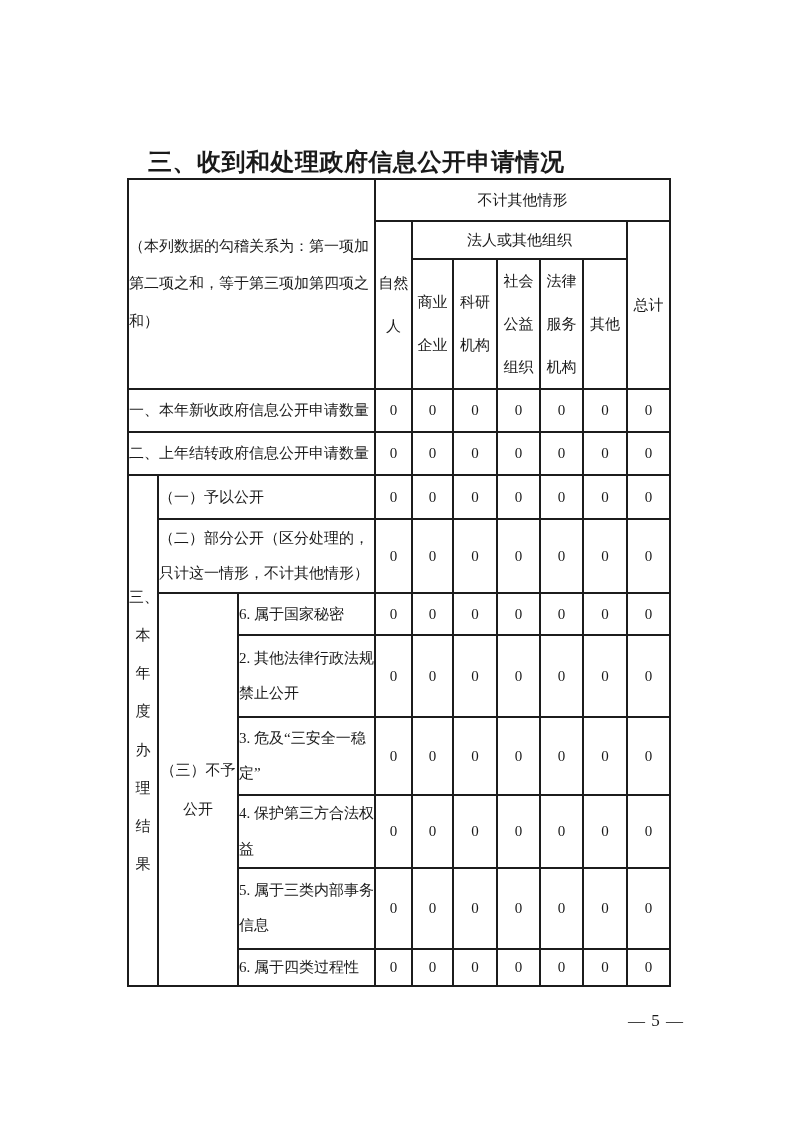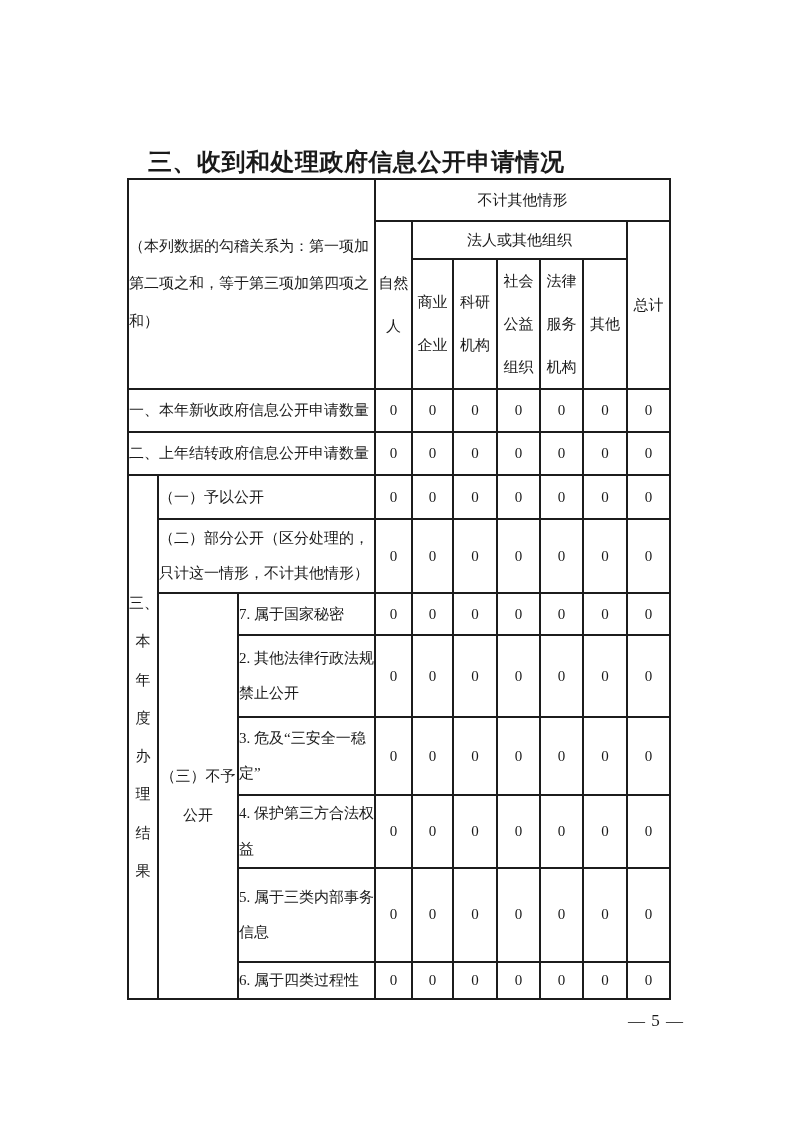--- a/index.html
+++ b/index.html
@@ -120,21 +120,21 @@
     <td class="num">0</td>
     <td class="num">0</td>
     <td class="num">0</td>
     <td class="num">0</td>
     <td class="num">0</td>
     <td class="num">0</td>
   </tr>
 
   <tr style="height:42px">
     <td class="ngroup" rowspan="6">（三）不予公开</td>
-    <td class="lbl">7. 属于国家秘密</td>
+    <td class="lbl">6. 属于国家秘密</td>
     <td class="num">0</td>
     <td class="num">0</td>
     <td class="num">0</td>
     <td class="num">0</td>
     <td class="num">0</td>
     <td class="num">0</td>
     <td class="num">0</td>
   </tr>
 
   <tr style="height:82px">
@@ -163,21 +163,21 @@
     <td class="lbl">4. 保护第三方合法权益</td>
     <td class="num">0</td>
     <td class="num">0</td>
     <td class="num">0</td>
     <td class="num">0</td>
     <td class="num">0</td>
     <td class="num">0</td>
     <td class="num">0</td>
   </tr>
 
-  <tr style="height:94px">
+  <tr style="height:81px">
     <td class="lbl">5. 属于三类内部事务信息</td>
     <td class="num">0</td>
     <td class="num">0</td>
     <td class="num">0</td>
     <td class="num">0</td>
     <td class="num">0</td>
     <td class="num">0</td>
     <td class="num">0</td>
   </tr>
 

